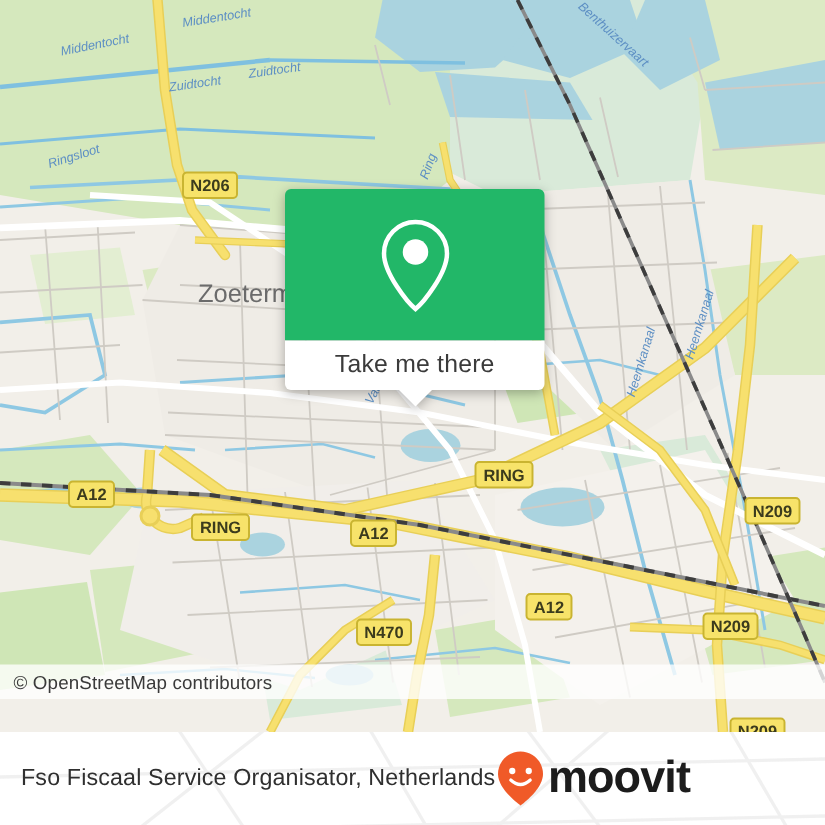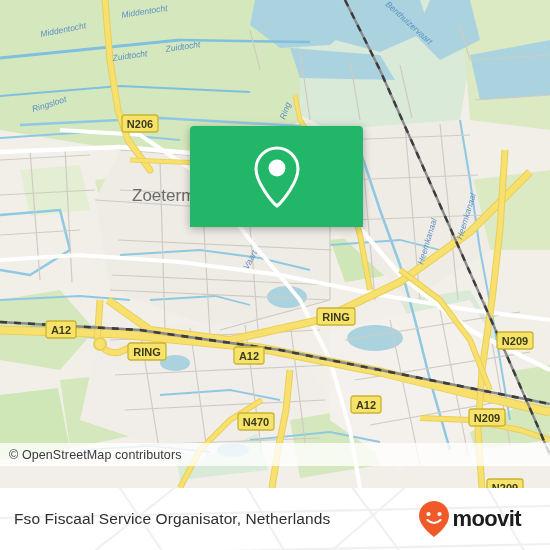--- a/index.html
+++ b/index.html
@@ -45,26 +45,26 @@
   }
 
   
   .footer{
     position:absolute;left:0;top:488px;width:550px;height:62px;
     background:#ffffff;overflow:hidden;
   }
   .footer-watermark{position:absolute;left:0;top:-30px;opacity:.85;}
   .footer-inner{
     position:relative;height:62px;display:flex;align-items:center;
-    justify-content:space-between;padding:0 29px 0 14px;box-sizing:border-box;
+    padding:0 29px 0 14px;box-sizing:border-box;
   }
   .footer-title{font-size:15.5px;color:#2f2f2f;letter-spacing:.1px;white-space:nowrap;}
   .brand{display:flex;align-items:center;gap:1px;}
   .brand-word{
-    font-size:22px;font-weight:bold;color:#1c1c1c;letter-spacing:-0.6px;line-height:1;
+    font-size:30px;font-weight:bold;color:#1c1c1c;letter-spacing:-0.6px;line-height:1;
   }
 
   
   .lbl{font-family:"Liberation Sans", sans-serif;}
   .water-lbl{fill:#5d8fc4;font-size:8.5px;font-style:italic;}
   .city-lbl{fill:#6b6b6b;font-size:17px;}
   .shield-txt{fill:#3b3b1d;font-size:11px;font-weight:bold;}
 </style>
 </head>
 <body>
@@ -269,20 +269,24 @@
     </div>
   </div>
 
   <div class="callout">
     <div class="callout-head">
       <svg width="52" height="66" viewBox="0 0 52 66">
         <path d="M26 4 C14.4 4 5 13.4 5 25 C5 38.5 21 58 26 62 C31 58 47 38.5 47 25 C47 13.4 37.6 4 26 4 Z" fill="none" stroke="#ffffff" stroke-width="3"></path>
         <circle cx="26" cy="24" r="8.5" fill="#ffffff"></circle>
       </svg>
     </div>
+    <div class="callout-body">
+      <span class="callout-label">Take me there</span>
+      <span class="callout-tail"></span>
+    </div>
   </div>
 
   <div class="footer">
     <svg class="footer-watermark" width="550" height="120" viewBox="0 0 550 120">
       <g stroke="#eeeeee" stroke-width="2.2" fill="none">
         <path d="M100,0 L180,120"></path>
           <path d="M230,0 L300,120"></path>
         <path d="M330,0 L420,120"></path>
           <path d="M470,0 L540,120"></path>
         <path d="M0,60 L550,48"></path>

